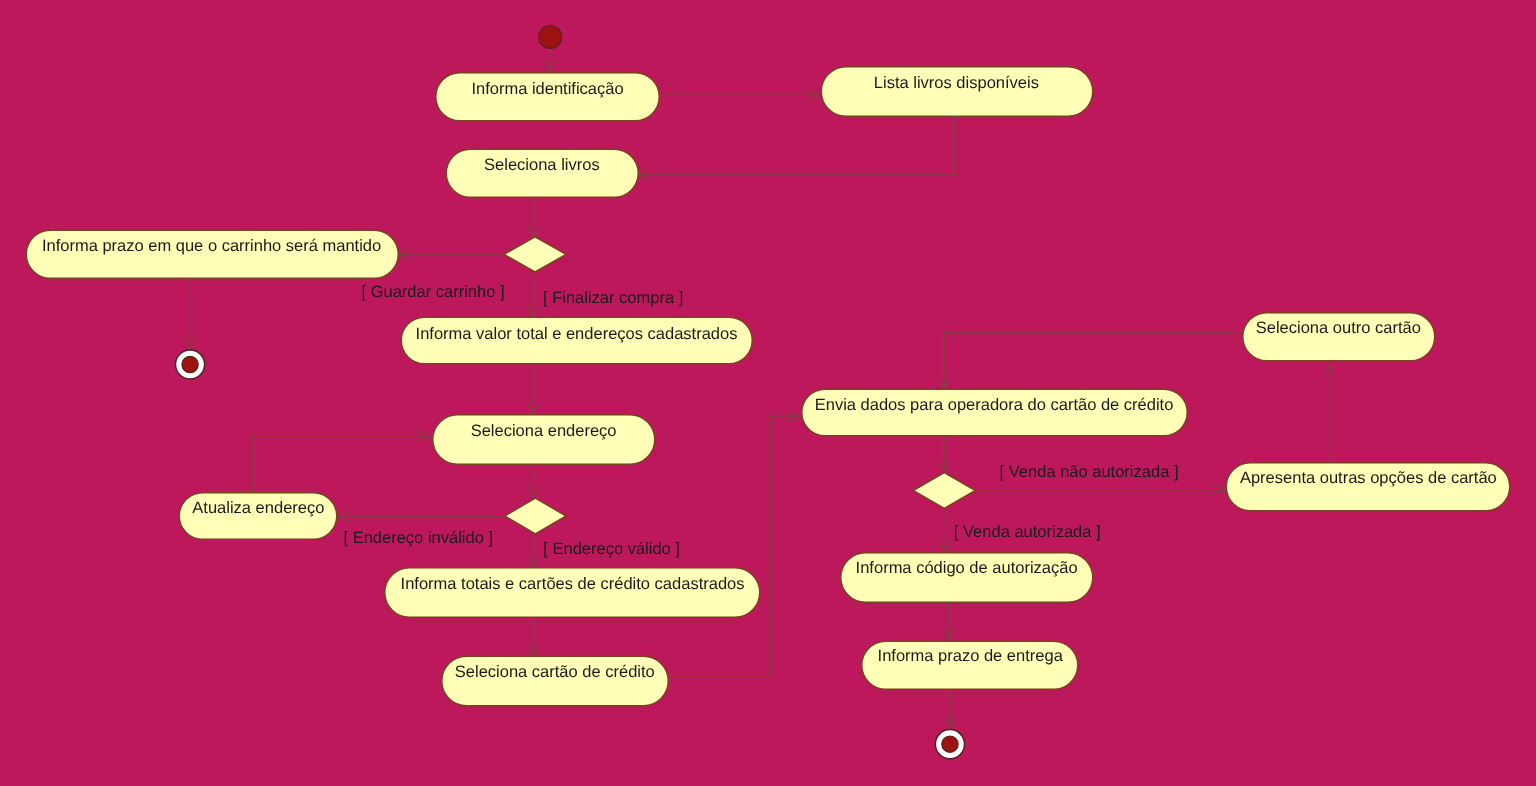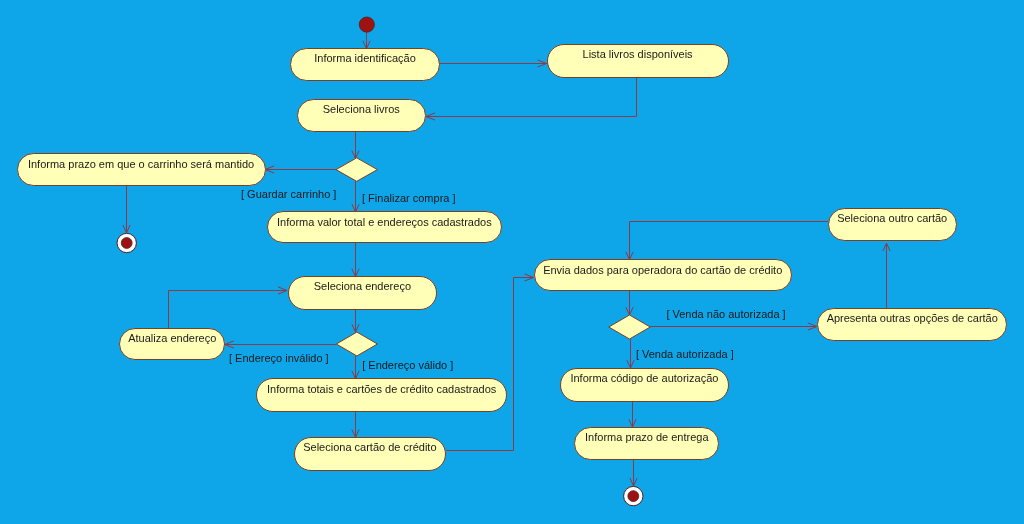--- a/index.html
+++ b/index.html
@@ -1,21 +1,21 @@
 <!DOCTYPE html>
 <html><head>
 <meta charset="utf-8">
 <title>Diagrama de Atividades</title>
 <style>
   html,body{margin:0;padding:0;background:#ffffff;}
   body{width:1024px;height:524px;overflow:hidden;
        -webkit-font-smoothing:antialiased;
        font-family:"Liberation Sans",sans-serif;}
   #diagram-canvas{position:relative;width:1024px;height:524px;
-       background:#0ea5e9;overflow:hidden;text-align:center;}
+       background:#be185d;overflow:hidden;text-align:center;}
   svg#diagram-svg{display:block;width:1024px;height:524px;}
   .node-shape{stroke:#7C3F22;fill:#FFFFB8;stroke-width:1;}
   .decision-shape{stroke:#7C3F22;fill:#FFFFB8;stroke-width:1;}
   .node-label{font-family:"Liberation Sans",sans-serif;font-size:11px;fill:#1A1A1A;
               text-anchor:middle;white-space:pre;}
   .guard-label{font-family:"Liberation Sans",sans-serif;font-size:11px;fill:#1A1A1A;
               white-space:pre;}
   .edge-line{fill:none;stroke:#8C3A46;stroke-width:1;stroke-linecap:butt;
              stroke-linejoin:miter;}
   .arrow-head{fill:none;stroke:#8C3A46;stroke-width:1;stroke-linecap:butt;

